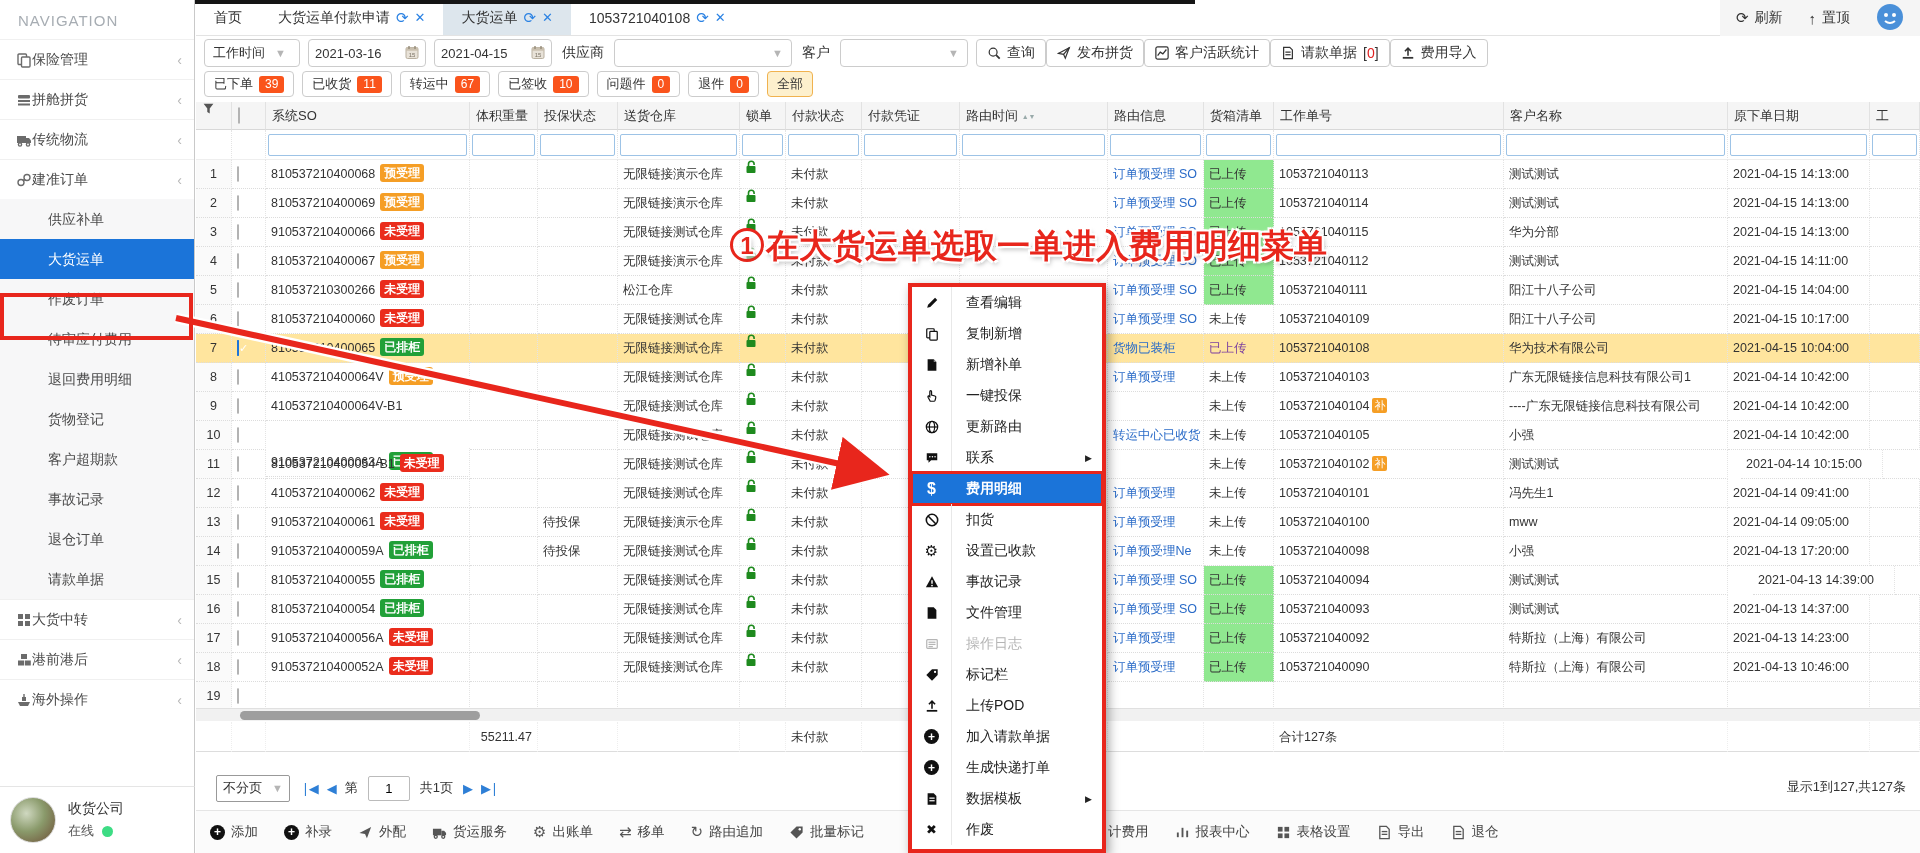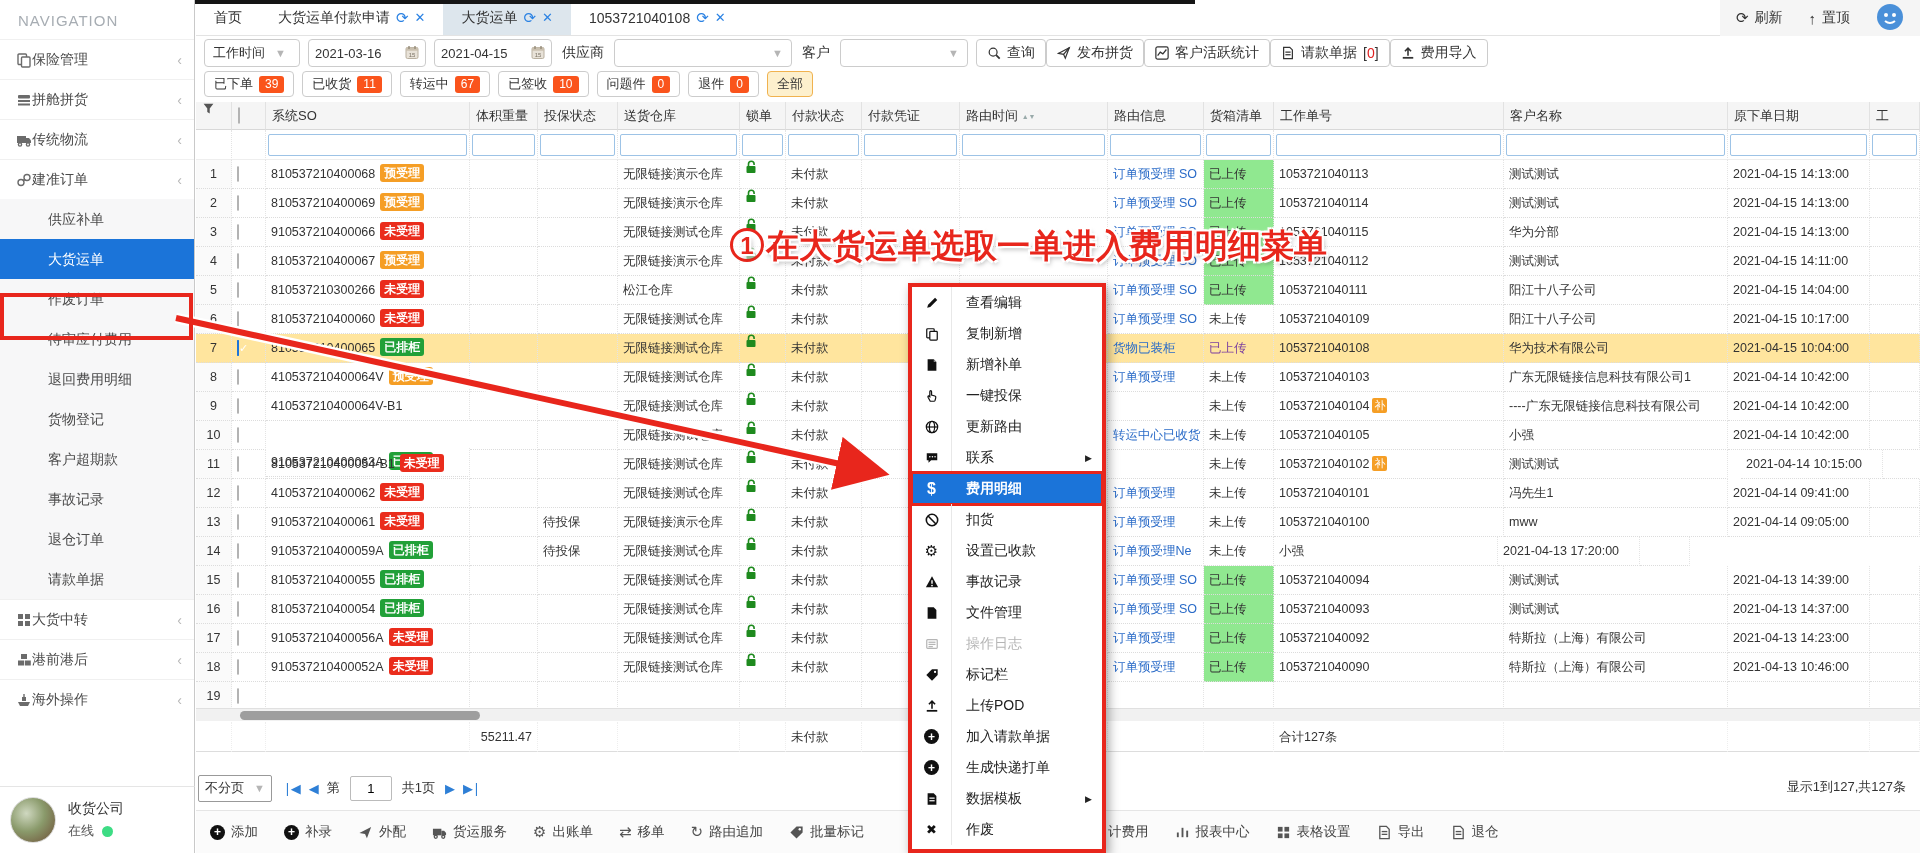--- a/index.html
+++ b/index.html
@@ -68,21 +68,21 @@
 .link { color:#2a6bc8; cursor:pointer; }
 .bx-green { background:#90e890 !important; }
 .sel .bx-txt { color:#7b3fa0; }
 .wb { display:inline-block; margin-left:3px; background:#f59e25; color:#fff; border-radius:2px; font-size:11px; padding:0 2px; line-height:15px; vertical-align:1px; }
 #g-hscroll { left:196px; top:708px; width:1724px; height:13px; background:#f1f1f1; border-top:1px solid #e0e0e0; }
 #g-thumb { position:absolute; left:44px; top:2px; width:240px; height:9px; border-radius:5px; background:#9e9e9e; cursor:grab; }
 #g-summary { left:196px; top:722px; width:1724px; height:30px; border-bottom:1px solid #ddd; background:#fff; }
 #g-summary .g-cell { height:30px; line-height:30px; border-right:1px dotted #eee; padding:0 5px; font-size:12.5px; }
 
 
-#pager { left:196px; top:768px; width:1724px; height:40px; display:flex; align-items:center; gap:10px; padding:0 2px; background:#fff; }
+#pager { left:196px; top:768px; width:1724px; height:40px; display:flex; align-items:center; gap:10px; padding:0 20px; background:#fff; }
 #pg-size { height:27px; border:1px solid #999; border-radius:2px; background:#fff; display:flex; align-items:center; gap:10px; padding:0 6px; cursor:pointer; }
 .pg-ico { color:#2e7fd6; font-size:13px; cursor:pointer; letter-spacing:-2px; }
 #pg-input { width:42px; height:25px; border:1px solid #bbb; border-radius:2px; text-align:center; font-size:13px; outline:none; }
 #pg-info { position:absolute; right:14px; top:10px; font-size:13px; color:#333; }
 
 
 #btoolbar { left:196px; top:810px; width:1724px; height:43px; background:#fbfbfb; border-top:1px solid #e5e5e5; display:flex; align-items:center; z-index:5; }
 .bt-item { display:flex; align-items:center; gap:6px; font-size:13.5px; color:#444; cursor:pointer; margin-right:26px; }
 .bt-item .ic { color:#555; display:inline-flex; }
 #bt-left { display:flex; margin-left:14px; }
@@ -727,20 +727,21 @@
           <div class="g-cell" style="width: 122px;">无限链接测试仓库</div>
           <div class="g-cell" style="width: 46px;"><span><svg width="12" height="14" viewBox="0 0 12 14">
                 <path d="M3.5 6 V4 a2.8 2.8 0 0 1 5.6 0 V5" fill="none" stroke="#1e8a1e" stroke-width="1.6"></path>
                 <rect x="1.5" y="6" width="9" height="7" rx="1" fill="#1e8a1e"></rect>
               </svg></span></div>
           <div class="g-cell" style="width: 76px;">未付款</div>
           <div class="g-cell" style="width: 98px;"></div>
           <div class="g-cell" style="width: 148px;"></div>
           <div class="g-cell" style="width: 96px;"><span class="link">订单预受理Ne</span></div>
           <div class="g-cell" style="width: 70px;"><span class="bx-txt">未上传</span></div>
+          <div class="g-cell" style="width: 230px;">1053721040098</div>
           <div class="g-cell" style="width: 224px;">小强</div>
           <div class="g-cell" style="width: 142px;">2021-04-13 17:20:00</div>
           <div class="g-cell" style="width: 50px;"></div>
         </div>
         <div class="g-row body-row">
           <div class="g-cell c-num" style="width: 36px;">15</div>
           <div class="g-cell" style="width: 34px;"><span class="cbx"></span></div>
           <div class="g-cell" style="width: 204px;">810537210400055<span class="so-badge bt-g">已排柜</span></div>
           <div class="g-cell" style="width: 68px;"></div>
           <div class="g-cell" style="width: 80px;"></div>
@@ -749,21 +750,21 @@
                 <path d="M3.5 6 V4 a2.8 2.8 0 0 1 5.6 0 V5" fill="none" stroke="#1e8a1e" stroke-width="1.6"></path>
                 <rect x="1.5" y="6" width="9" height="7" rx="1" fill="#1e8a1e"></rect>
               </svg></span></div>
           <div class="g-cell" style="width: 76px;">未付款</div>
           <div class="g-cell" style="width: 98px;"></div>
           <div class="g-cell" style="width: 148px;"></div>
           <div class="g-cell" style="width: 96px;"><span class="link">订单预受理 SO</span></div>
           <div class="g-cell bx-green" style="width: 70px;"><span class="bx-txt">已上传</span></div>
           <div class="g-cell" style="width: 230px;">1053721040094</div>
           <div class="g-cell" style="width: 224px;">测试测试</div>
-          <div class="g-cell" style="width: 142px;">2021-04-13 14:39:00</div>
+          <div class="g-cell" style="width: 142px; margin-left: 25px;">2021-04-13 14:39:00</div>
           <div class="g-cell" style="width: 50px;"></div>
         </div>
         <div class="g-row body-row">
           <div class="g-cell c-num" style="width: 36px;">16</div>
           <div class="g-cell" style="width: 34px;"><span class="cbx"></span></div>
           <div class="g-cell" style="width: 204px;">810537210400054<span class="so-badge bt-g">已排柜</span></div>
           <div class="g-cell" style="width: 68px;"></div>
           <div class="g-cell" style="width: 80px;"></div>
           <div class="g-cell" style="width: 122px;">无限链接测试仓库</div>
           <div class="g-cell" style="width: 46px;"><span><svg width="12" height="14" viewBox="0 0 12 14">

